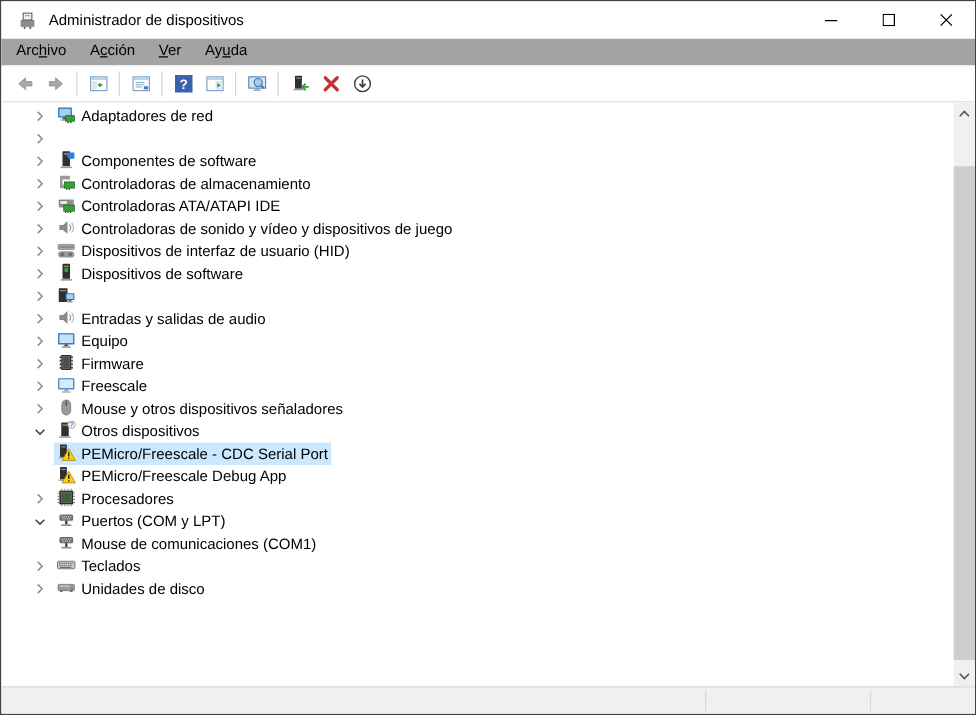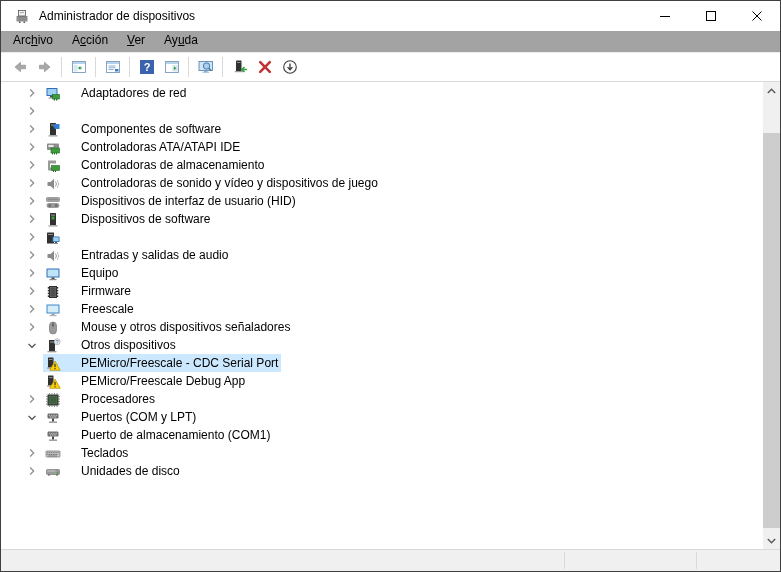--- a/index.html
+++ b/index.html
@@ -26,21 +26,21 @@
              border-bottom:1px solid #d9d9d9; flex:0 0 auto; }
   .tb-group { display:flex; align-items:center; }
   .tb-btn { width:23px; height:23px; display:flex; align-items:center; justify-content:center; margin:0 1px; }
   .tb-sep { width:1px; height:20px; background:#d9d9d9; margin:0 4px; }
   
   .content { position:relative; flex:1 1 auto; background:#fff; overflow:hidden; }
   .tree { position:absolute; left:0; top:0; right:17px; bottom:0; padding-top:2px; overflow:hidden; }
   .tree-row { height:18px; display:flex; align-items:center; white-space:nowrap; padding-left:23px; }
   .tree-row.lvl1 { }
   .chev { width:16px; height:16px; margin-right:3px; flex:0 0 auto; display:flex; align-items:center; justify-content:center; }
-  .sel-wrap { display:flex; align-items:flex-end; height:18px; padding:0 3px 0 2px;gap:16px; }
+  .sel-wrap { display:flex; align-items:flex-start; height:18px; padding:0 3px 0 2px; }
   .sel-wrap.selected { background:#cce8ff; }
   .ticon { width:16px; height:16px; margin-right:4px; flex:0 0 auto; }
   .tlabel { font-size:12px; line-height:18px; }
   
   .vscroll { position:absolute; top:0; right:0; bottom:0; width:17px; background:#f0f0f0; }
   .vs-arrow { position:absolute; left:0; width:17px; height:17px; display:flex; align-items:center; justify-content:center; }
   .vs-arrow.up { top:0; } .vs-arrow.down { bottom:0; }
   .vs-thumb { position:absolute; left:0; top:51px; width:17px; height:395px; background:#cdcdcd; }
   
   .statusbar { position:relative; height:22px; background:#f0f0f0; border-top:1px solid #d9d9d9; flex:0 0 auto; }
@@ -256,47 +256,47 @@
         </div>
         <div class="tree-row">
           <span class="chev">
             <svg width="16" height="16" viewBox="0 0 16 16">
               <path d="M6.2 4.5 L9.7 8 L6.2 11.5" fill="none" stroke="#8c8c8c" stroke-width="1.2"></path>
             </svg>
           </span>
           <span class="sel-wrap">
             <span class="ticon">
               <svg width="16" height="16" viewBox="0 0 16 16">
+                <path d="M3 2.5 h8 v3 h-6 v4 h6 v3 h-8 z" fill="#9a9a9a"></path>
+                <rect x="6.5" y="7.5" width="8" height="5" fill="#3d9b3d" stroke="#1f6b1f" stroke-width="0.6"></rect>
+                <rect x="8" y="12.5" width="1" height="1.5" fill="#1f6b1f"></rect>
+                <rect x="10" y="12.5" width="1" height="1.5" fill="#1f6b1f"></rect>
+              </svg>
+            </span>
+            <span class="tlabel">Controladoras de almacenamiento</span>
+          </span>
+        </div>
+        <div class="tree-row">
+          <span class="chev">
+            <svg width="16" height="16" viewBox="0 0 16 16">
+              <path d="M6.2 4.5 L9.7 8 L6.2 11.5" fill="none" stroke="#8c8c8c" stroke-width="1.2"></path>
+            </svg>
+          </span>
+          <span class="sel-wrap">
+            <span class="ticon">
+              <svg width="16" height="16" viewBox="0 0 16 16">
                 <rect x="2" y="3.5" width="12" height="6.5" rx="0.8" fill="#8f8f8f"></rect>
                 <rect x="3" y="4.5" width="6" height="3" fill="#e8e8e8" stroke="#666" stroke-width="0.5"></rect>
                 <rect x="6" y="8" width="8.5" height="5" fill="#3d9b3d" stroke="#1f6b1f" stroke-width="0.6"></rect>
                 <rect x="7" y="13" width="1" height="1.4" fill="#1f6b1f"></rect>
                 <rect x="9" y="13" width="1" height="1.4" fill="#1f6b1f"></rect>
                 <rect x="11" y="13" width="1" height="1.4" fill="#1f6b1f"></rect>
               </svg>
             </span>
             <span class="tlabel">Controladoras ATA/ATAPI IDE</span>
-          </span>
-        </div>
-        <div class="tree-row">
-          <span class="chev">
-            <svg width="16" height="16" viewBox="0 0 16 16">
-              <path d="M6.2 4.5 L9.7 8 L6.2 11.5" fill="none" stroke="#8c8c8c" stroke-width="1.2"></path>
-            </svg>
-          </span>
-          <span class="sel-wrap">
-            <span class="ticon">
-              <svg width="16" height="16" viewBox="0 0 16 16">
-                <path d="M3 2.5 h8 v3 h-6 v4 h6 v3 h-8 z" fill="#9a9a9a"></path>
-                <rect x="6.5" y="7.5" width="8" height="5" fill="#3d9b3d" stroke="#1f6b1f" stroke-width="0.6"></rect>
-                <rect x="8" y="12.5" width="1" height="1.5" fill="#1f6b1f"></rect>
-                <rect x="10" y="12.5" width="1" height="1.5" fill="#1f6b1f"></rect>
-              </svg>
-            </span>
-            <span class="tlabel">Controladoras de almacenamiento</span>
           </span>
         </div>
         <div class="tree-row">
           <span class="chev">
             <svg width="16" height="16" viewBox="0 0 16 16">
               <path d="M6.2 4.5 L9.7 8 L6.2 11.5" fill="none" stroke="#8c8c8c" stroke-width="1.2"></path>
             </svg>
           </span>
           <span class="sel-wrap">
             <span class="ticon">
@@ -571,21 +571,21 @@
                   <circle cx="11.7" cy="5.3" r="0.55"></circle>
                   <circle cx="5.4" cy="6.9" r="0.55"></circle>
                   <circle cx="7.2" cy="6.9" r="0.55"></circle>
                   <circle cx="9" cy="6.9" r="0.55"></circle>
                   <circle cx="10.8" cy="6.9" r="0.55"></circle>
                 </g>
                 <rect x="7" y="8.5" width="2" height="3" fill="#474747"></rect>
                 <rect x="4" y="11.5" width="8" height="1.3" fill="#8c8c8c"></rect>
               </svg>
             </span>
-            <span class="tlabel">Puerto de almacenamiento (COM1)</span>
+            <span class="tlabel">Mouse de comunicaciones (COM1)</span>
           </span>
         </div>
         <div class="tree-row">
           <span class="chev">
             <svg width="16" height="16" viewBox="0 0 16 16">
               <path d="M6.2 4.5 L9.7 8 L6.2 11.5" fill="none" stroke="#8c8c8c" stroke-width="1.2"></path>
             </svg>
           </span>
           <span class="sel-wrap">
             <span class="ticon">

